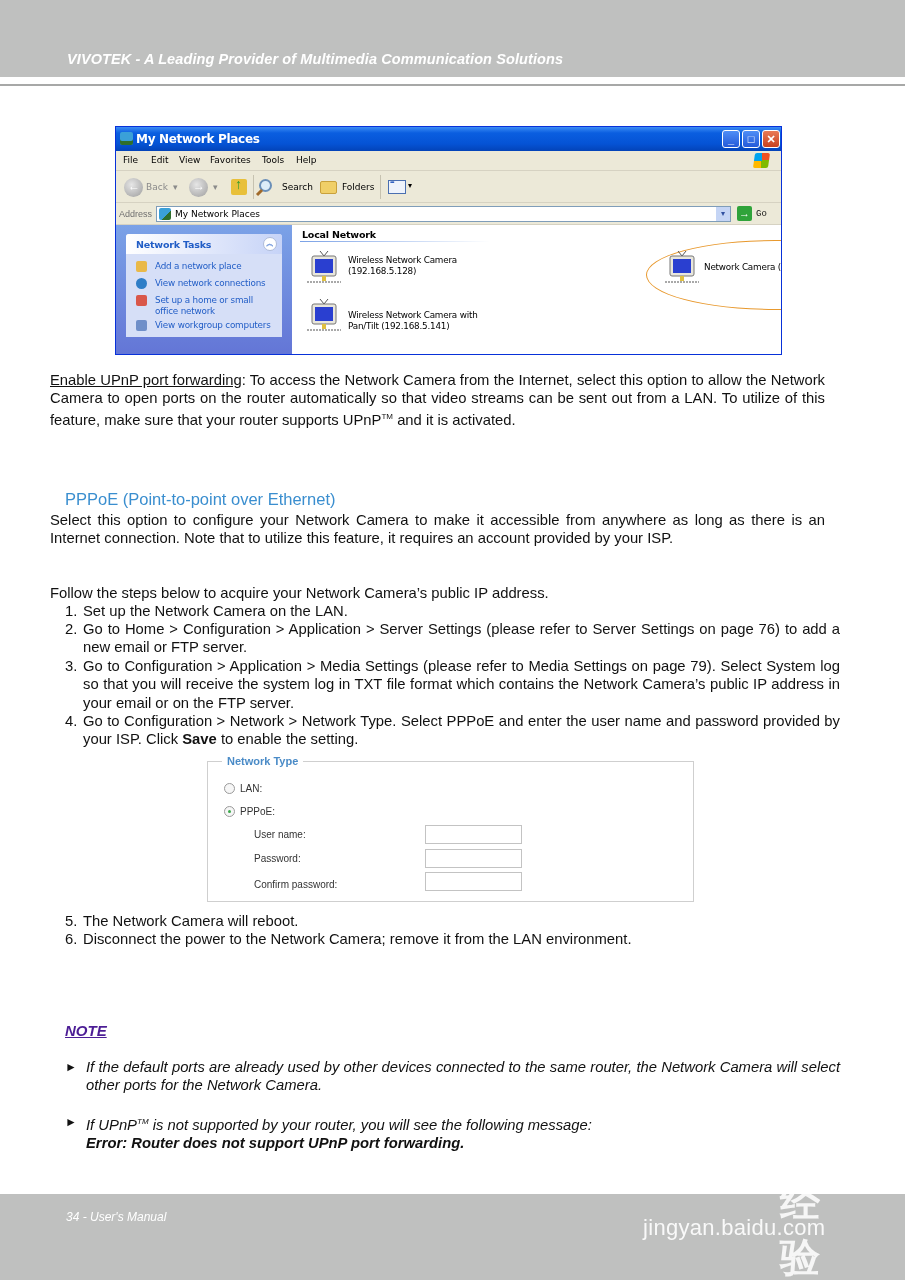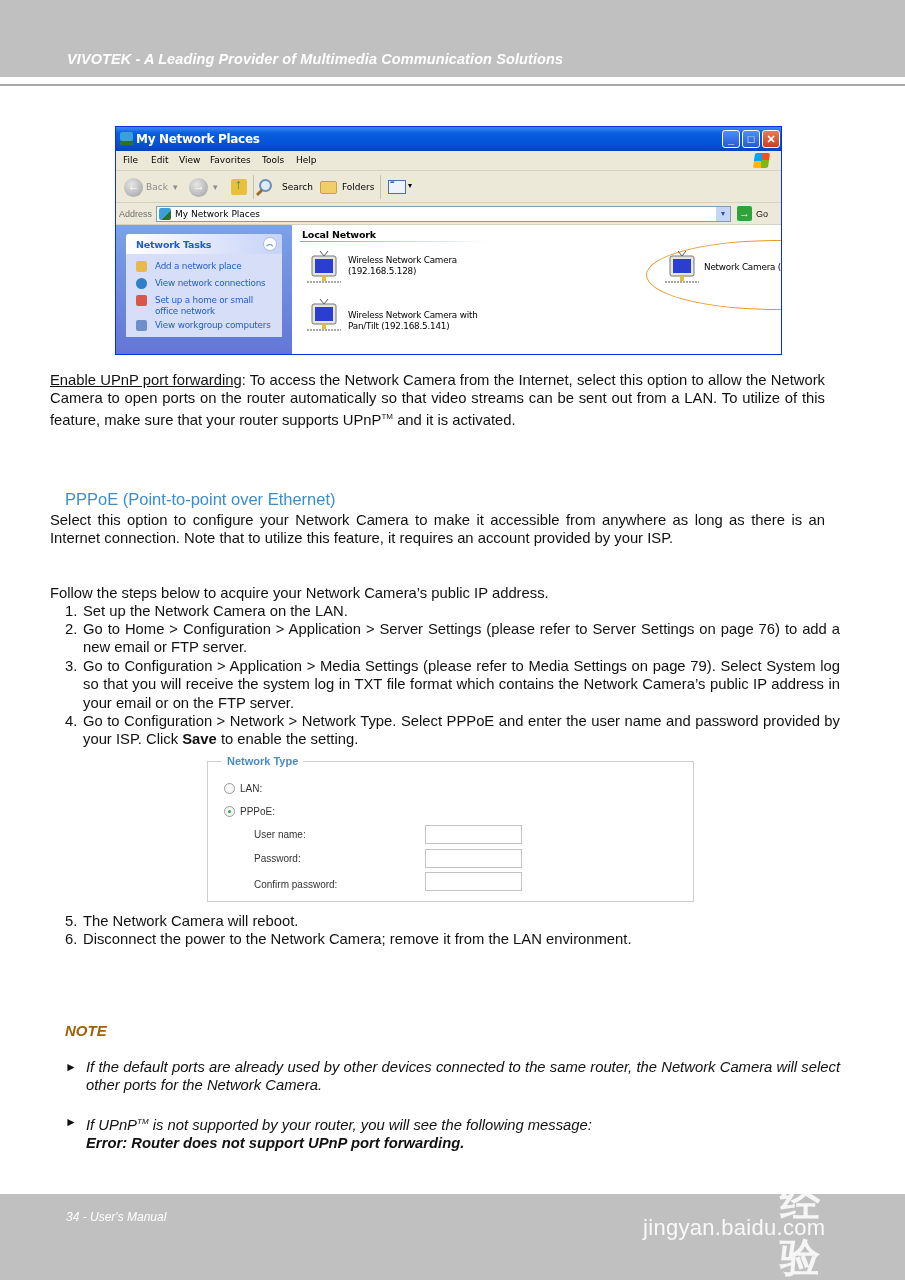--- a/index.html
+++ b/index.html
@@ -41,21 +41,21 @@
   .xp-viewicon { position: absolute; left: 272px; top: 9px; width: 18px; height: 14px; border: 1px solid #4a6fb0; background: #eef3fb; }
   .xp-viewicon::after { content: "\25AA\25AA\25AA"; position: absolute; left: 1px; top: -2px; font-size: 6px; color: #3060c0; letter-spacing: -1px; }
   .xp-viewcaret { position: absolute; left: 292px; top: 10px; font-size: 8px; color: #000; }
   .xp-addr { position: absolute; left: 0; top: 76px; width: 100%; height: 22px; background: #ece9d8; border-bottom: 1px solid #d6d2c2; }
   .xp-addr-label { position: absolute; left: 3px; top: 6px; font-size: 9px; color: #707070; font-family: Liberation Sans, sans-serif; }
   .xp-addr-box { position: absolute; left: 40px; top: 3px; width: 575px; height: 16px; border: 1px solid #7f9db9; background: #fff; }
   .xp-addr-icon { position: absolute; left: 2px; top: 1px; width: 12px; height: 12px; background: linear-gradient(135deg, #3aa0d8 60%, #2f6e2c 60%); border-radius: 2px; }
   .xp-addr-text { position: absolute; left: 18px; top: 2px; font-size: 9px; font-family: "DejaVu Sans", sans-serif; color: #000; }
   .xp-addr-drop { position: absolute; right: 0; top: 0; width: 14px; height: 14px; background: #c5d5f5; color: #3050a0; font-size: 8px; text-align: center; line-height: 14px; }
   .xp-go-icon { position: absolute; left: 621px; top: 3px; width: 15px; height: 15px; background: #2fa33a; border-radius: 2px; color: #fff; font-size: 11px; text-align: center; line-height: 15px; font-weight: bold; }
-  .xp-go-text { position: absolute; left: 640px; top: 6px; font-size: 9px; font-family: Liberation Sans, sans-serif; }
+  .xp-go-text { position: absolute; left: 640px; top: 6px; font-size: 9px; font-family: Liberation Mono, monospace; }
   .xp-side { position: absolute; left: 0; top: 98px; width: 176px; height: 131px; background: linear-gradient(#7ba2e7, #6375d6); }
   .xp-panel { position: absolute; left: 10px; top: 9px; width: 156px; height: 103px; background: #d6dff7; border-radius: 3px 3px 0 0; overflow: hidden; }
   .xp-panel-hdr { position: absolute; left: 0; top: 0; width: 100%; height: 20px; background: linear-gradient(90deg, #fff, #c6d3f7); }
   .xp-panel-title { position: absolute; left: 10px; top: 5px; font-size: 9.5px; font-weight: bold; color: #215dc6; font-family: "DejaVu Sans", sans-serif; letter-spacing: -0.2px; }
   .xp-collapse { position: absolute; right: 5px; top: 3px; width: 14px; height: 14px; border-radius: 50%; background: #fff; border: 1px solid #aebbd8; color: #215dc6; font-size: 8px; text-align: center; line-height: 12px; }
   .xp-task { position: absolute; left: 10px; font-size: 8.8px; color: #215dc6; font-family: "DejaVu Sans", sans-serif; line-height: 11px; letter-spacing: -0.2px; }
   .xp-task-icon { position: absolute; left: 0; top: 0; width: 11px; height: 11px; border-radius: 2px; }
   .xp-task-label { position: absolute; left: 19px; top: 0; white-space: nowrap; text-align: right; }
   .xp-main { position: absolute; left: 176px; top: 98px; width: 491px; height: 131px; background: #fff; }
   .xp-group { position: absolute; left: 10px; top: 4px; font-size: 9.5px; font-weight: bold; color: #000; font-family: "DejaVu Sans", sans-serif; letter-spacing: -0.2px; }
@@ -76,21 +76,21 @@
 
   
   .nt { position: absolute; left: 207px; top: 761px; width: 487px; height: 141px; border: 1px solid #cfcfcf; }
   .nt-legend { position: absolute; left: 14px; top: -7px; padding: 0 5px; background: #fff; font-size: 11px; font-weight: bold; color: #4a8bc7; }
   .radio { position: absolute; width: 11px; height: 11px; border: 1px solid #9a9a9a; border-radius: 50%; background: #f6f6f6; }
   .radio.checked::after { content: ""; position: absolute; left: 3px; top: 3px; width: 3px; height: 3px; border-radius: 50%; background: #3aa84a; }
   .nt-label { position: absolute; font-size: 10px; color: #333; }
   .nt-input { position: absolute; left: 217px; width: 97px; height: 19px; border: 1px solid #c3c3c3; background: #fff; }
 
   
-  .note-title { position: absolute; left: 65px; top: 1022px; font-size: 15px; font-weight: bold; font-style: italic; color: #a16207; }
+  .note-title { position: absolute; left: 65px; top: 1022px; font-size: 15px; font-weight: bold; font-style: italic; text-decoration: underline; color: #4c1d95; }
   .bullet { position: absolute; left: 65px; width: 775px; font-size: 14.8px; line-height: 18.3px; font-style: italic; color: #111; }
   .bullet .arrow { position: absolute; left: 0; top: 0; font-style: normal; font-size: 12px; }
   .bullet .txt { display: block; padding-left: 21px; text-align: justify; }
   .bullet .err { display: block; padding-left: 21px; font-weight: bold; }
 
   
   .ftr { position: absolute; left: 0; top: 1194px; width: 905px; height: 86px; background: #bfc0bf; }
   .ftr-text { position: absolute; left: 66px; top: 16px; font-size: 12px; font-style: italic; color: #fff; }
   .wm { position: absolute; left: 640px; top: 1145px; width: 215px; height: 100px; }
   .wm-baidu { position: absolute; left: 5px; top: 22px; font-size: 38px; font-weight: bold; color: rgba(255,255,255,0.85); letter-spacing: 1px; text-shadow: 0 0 2px rgba(0,0,0,0.12); }

